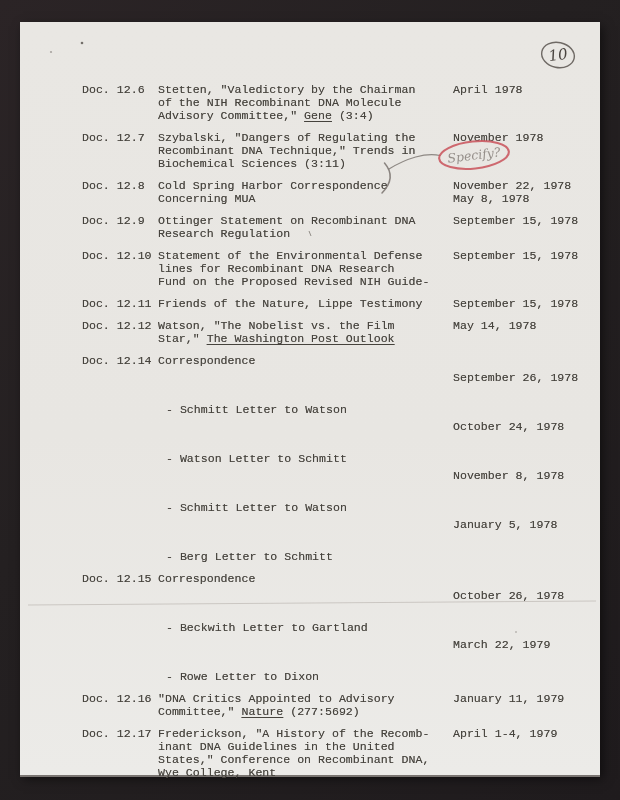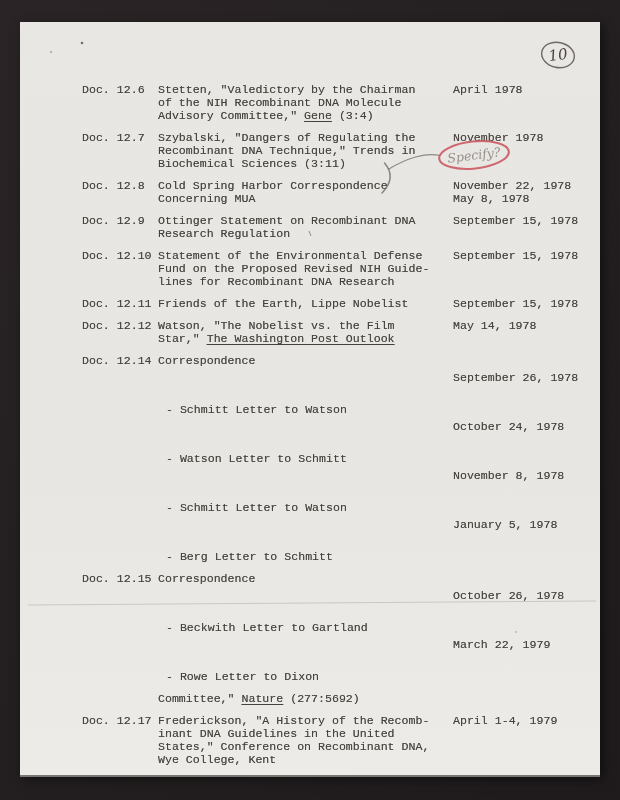--- a/index.html
+++ b/index.html
@@ -114,33 +114,33 @@
         </div>
       </div>
       <div class="entry">
         <div class="row">
           <div class="doc-cell">Doc. 12.10</div>
           <div class="title-cell"><span>Statement of the Environmental Defense</span></div>
           <div class="date-cell">September 15, 1978</div>
         </div>
         <div class="row">
           <div class="doc-cell"></div>
+          <div class="title-cell"><span>lines for Recombinant DNA Research</span></div>
+          <div class="date-cell"></div>
+        </div>
+        <div class="row">
+          <div class="doc-cell"></div>
           <div class="title-cell"><span>Fund on the Proposed Revised NIH Guide-</span></div>
           <div class="date-cell"></div>
         </div>
-        <div class="row">
-          <div class="doc-cell"></div>
-          <div class="title-cell"><span>lines for Recombinant DNA Research</span></div>
-          <div class="date-cell"></div>
-        </div>
       </div>
       <div class="entry">
         <div class="row">
           <div class="doc-cell">Doc. 12.11</div>
-          <div class="title-cell"><span>Friends of the Earth, Lippe Nobelist</span></div>
+          <div class="title-cell"><span>Friends of the Nature, Lippe Testimony</span></div>
           <div class="date-cell">September 15, 1978</div>
         </div>
       </div>
       <div class="entry">
         <div class="row">
           <div class="doc-cell">Doc. 12.12</div>
           <div class="title-cell"><span>Watson, "The Nobelist vs. the Film</span></div>
           <div class="date-cell">May 14, 1978</div>
         </div>
         <div class="row">
@@ -187,20 +187,25 @@
           <div class="title-cell"><span>- Beckwith Letter to Gartland</span></div>
           <div class="date-cell">October 26, 1978</div>
         </div>
         <div class="row sub">
           <div class="doc-cell"></div>
           <div class="title-cell"><span>- Rowe Letter to Dixon</span></div>
           <div class="date-cell">March 22, 1979</div>
         </div>
       </div>
       <div class="entry">
+        <div class="row">
+          <div class="doc-cell">Doc. 12.16</div>
+          <div class="title-cell"><span>"DNA Critics Appointed to Advisory</span></div>
+          <div class="date-cell">January 11, 1979</div>
+        </div>
         <div class="row">
           <div class="doc-cell"></div>
           <div class="title-cell"><span>Committee," </span><span class="u">Nature</span><span> (277:5692)</span></div>
           <div class="date-cell"></div>
         </div>
       </div>
       <div class="entry">
         <div class="row">
           <div class="doc-cell">Doc. 12.17</div>
           <div class="title-cell"><span>Frederickson, "A History of the Recomb-</span></div>

